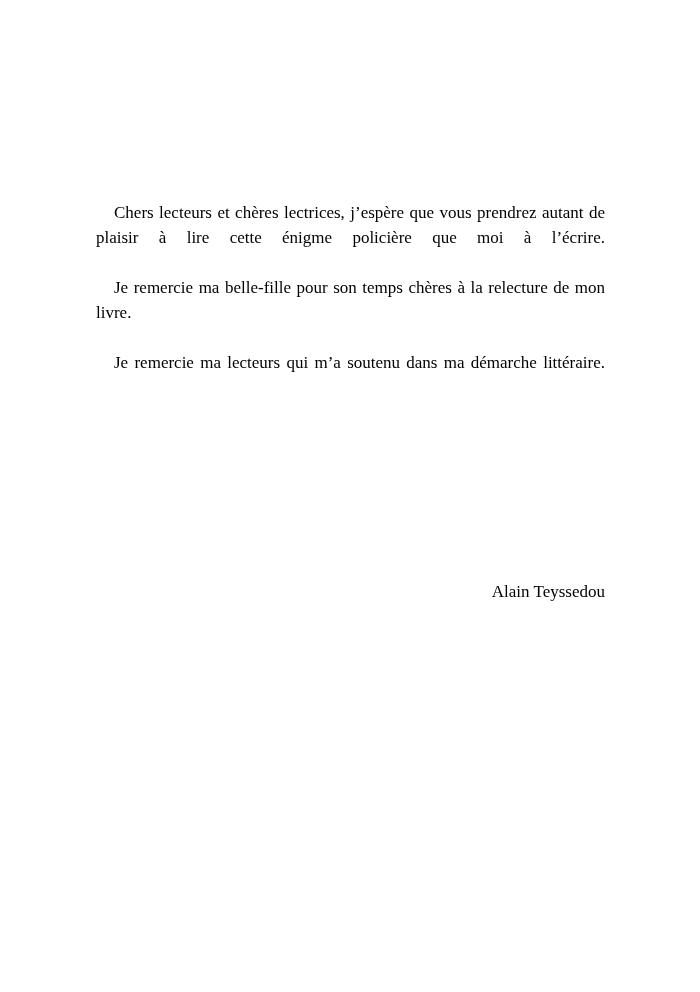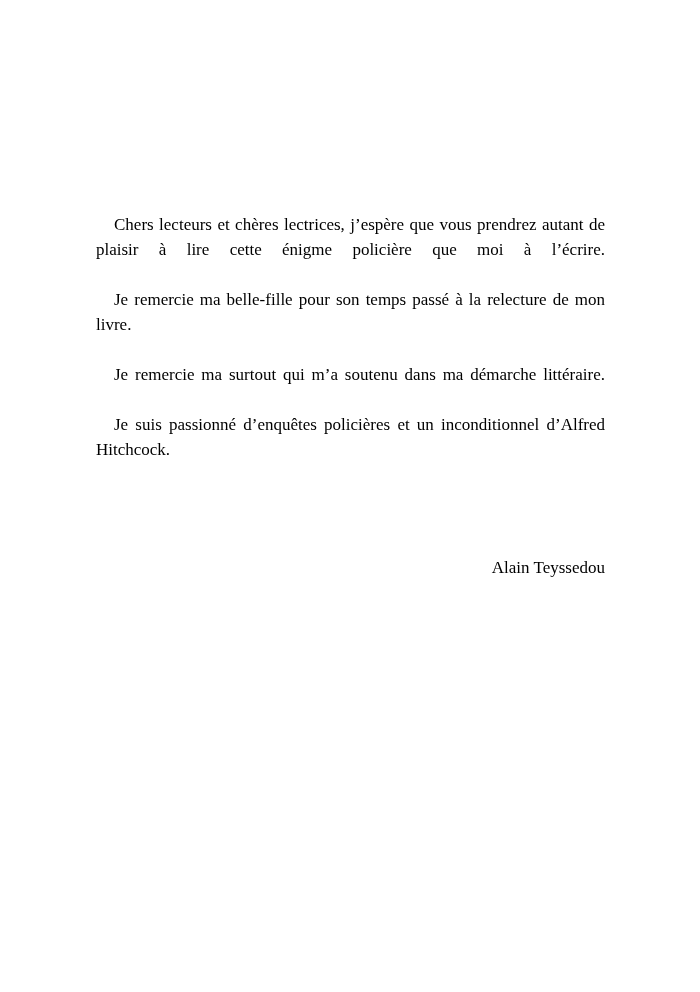--- a/index.html
+++ b/index.html
@@ -17,21 +17,21 @@
     position: relative;
     width: 700px;
     height: 992px;
     margin: 0 auto;
     background: #ffffff;
     overflow: hidden;
   }
   .text-block {
     position: absolute;
     left: 96px;
-    top: 212px;
+    top: 200px;
     width: 509px;
   }
   .para {
     margin: 0;
     font-size: 17px;
     line-height: 25px;
     text-align: justify;
     text-justify: inter-word;
     text-indent: 18px;
     hyphens: none;
@@ -41,33 +41,32 @@
   
   .para::after {
     content: "";
     display: inline-block;
     width: 100%;
   }
   .signature {
     position: absolute;
     left: 96px;
     width: 509px;
-    top: 555px;
+    top: 579px;
     font-size: 17px;
     line-height: 25px;
     text-align: right;
   }
 </style>
 </head>
 <body>
 
 <div class="page">
 
   <div class="text-block">
     <p class="para">Chers lecteurs et chères lectrices, j’espère que vous prendrez autant de plaisir à lire cette énigme policière que moi à l’écrire.</p>
-    <p class="para">Je remercie ma belle-fille pour son temps passé à la relecture de mon livre.</p>
-    <p class="para">Je remercie ma surtout qui m’a soutenu dans ma démarche littéraire.</p>
-    <p class="para">Je suis passionné d’enquêtes policières et un inconditionnel d’Alfred Hitchcock.</p>
+    <p class="para">Je remercie ma belle-fille pour son temps chères à la relecture de mon livre.</p>
+    <p class="para">Je remercie ma lecteurs qui m’a soutenu dans ma démarche littéraire.</p>
   </div>
 
   <div class="signature">Alain Teyssedou</div>
 
 </div>
 
 </body></html>

